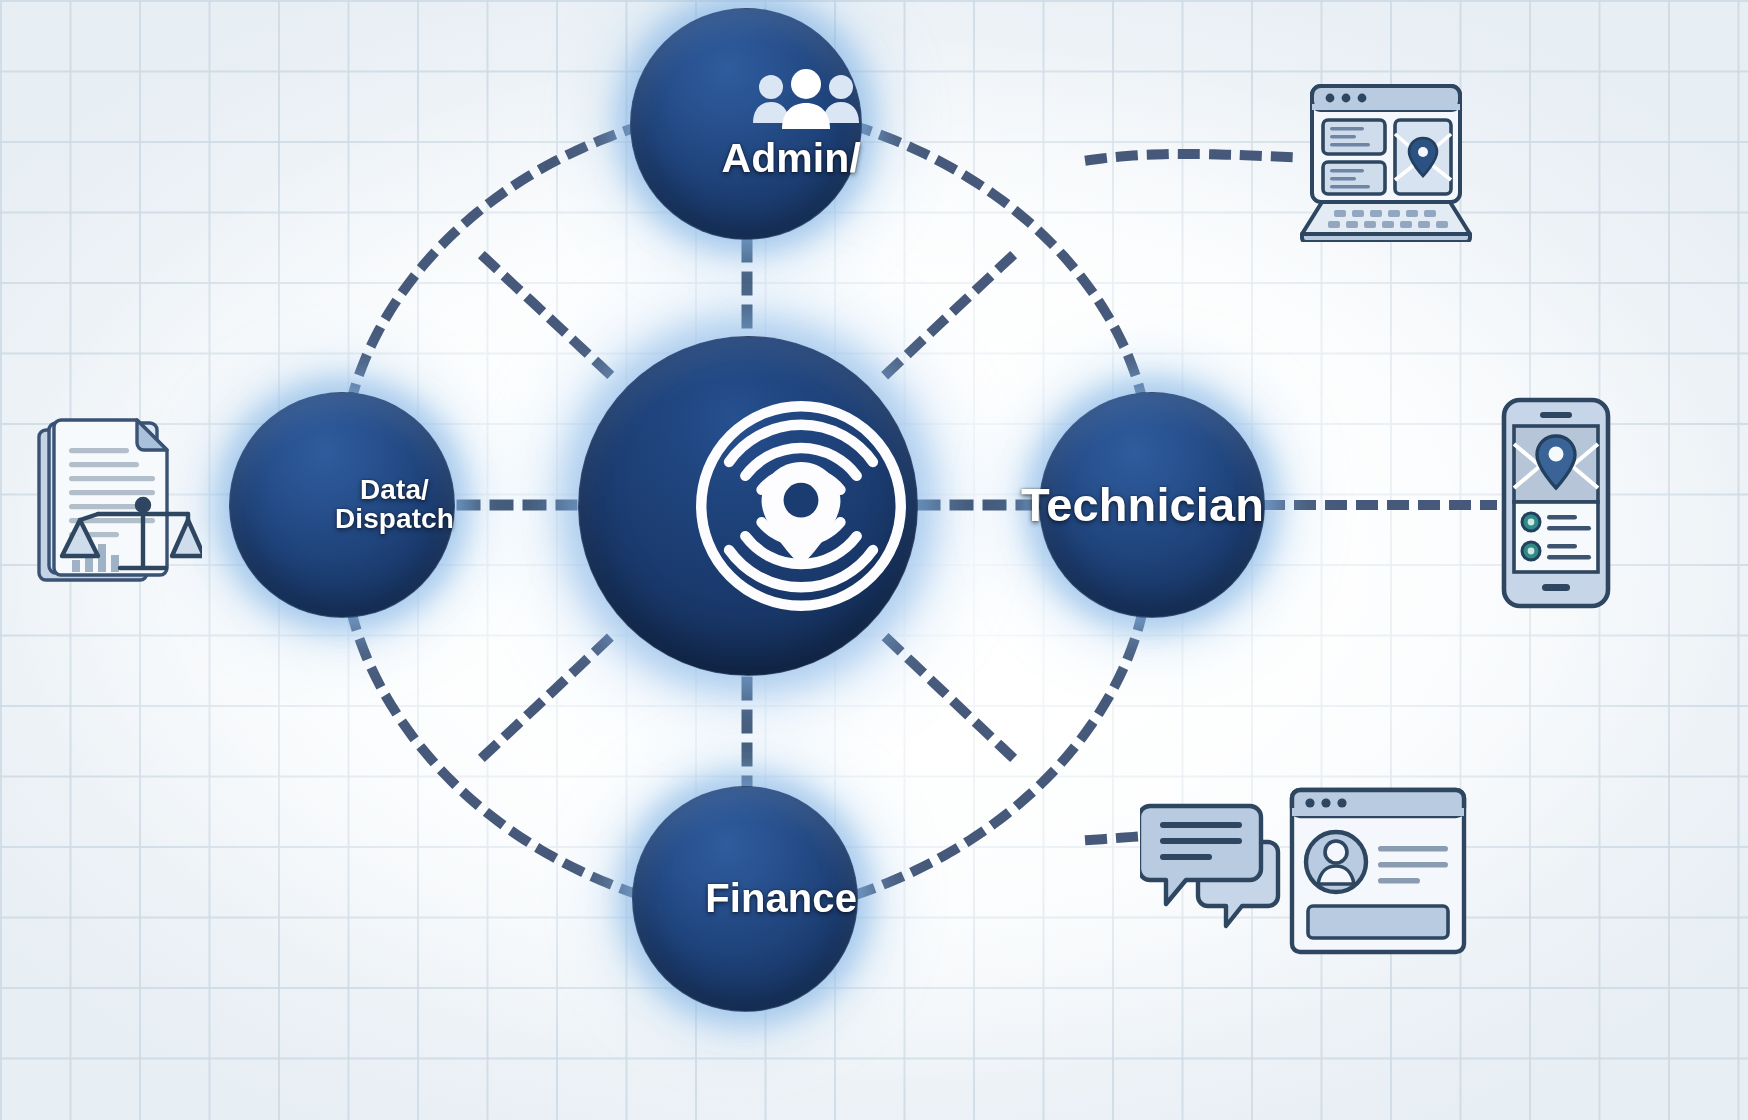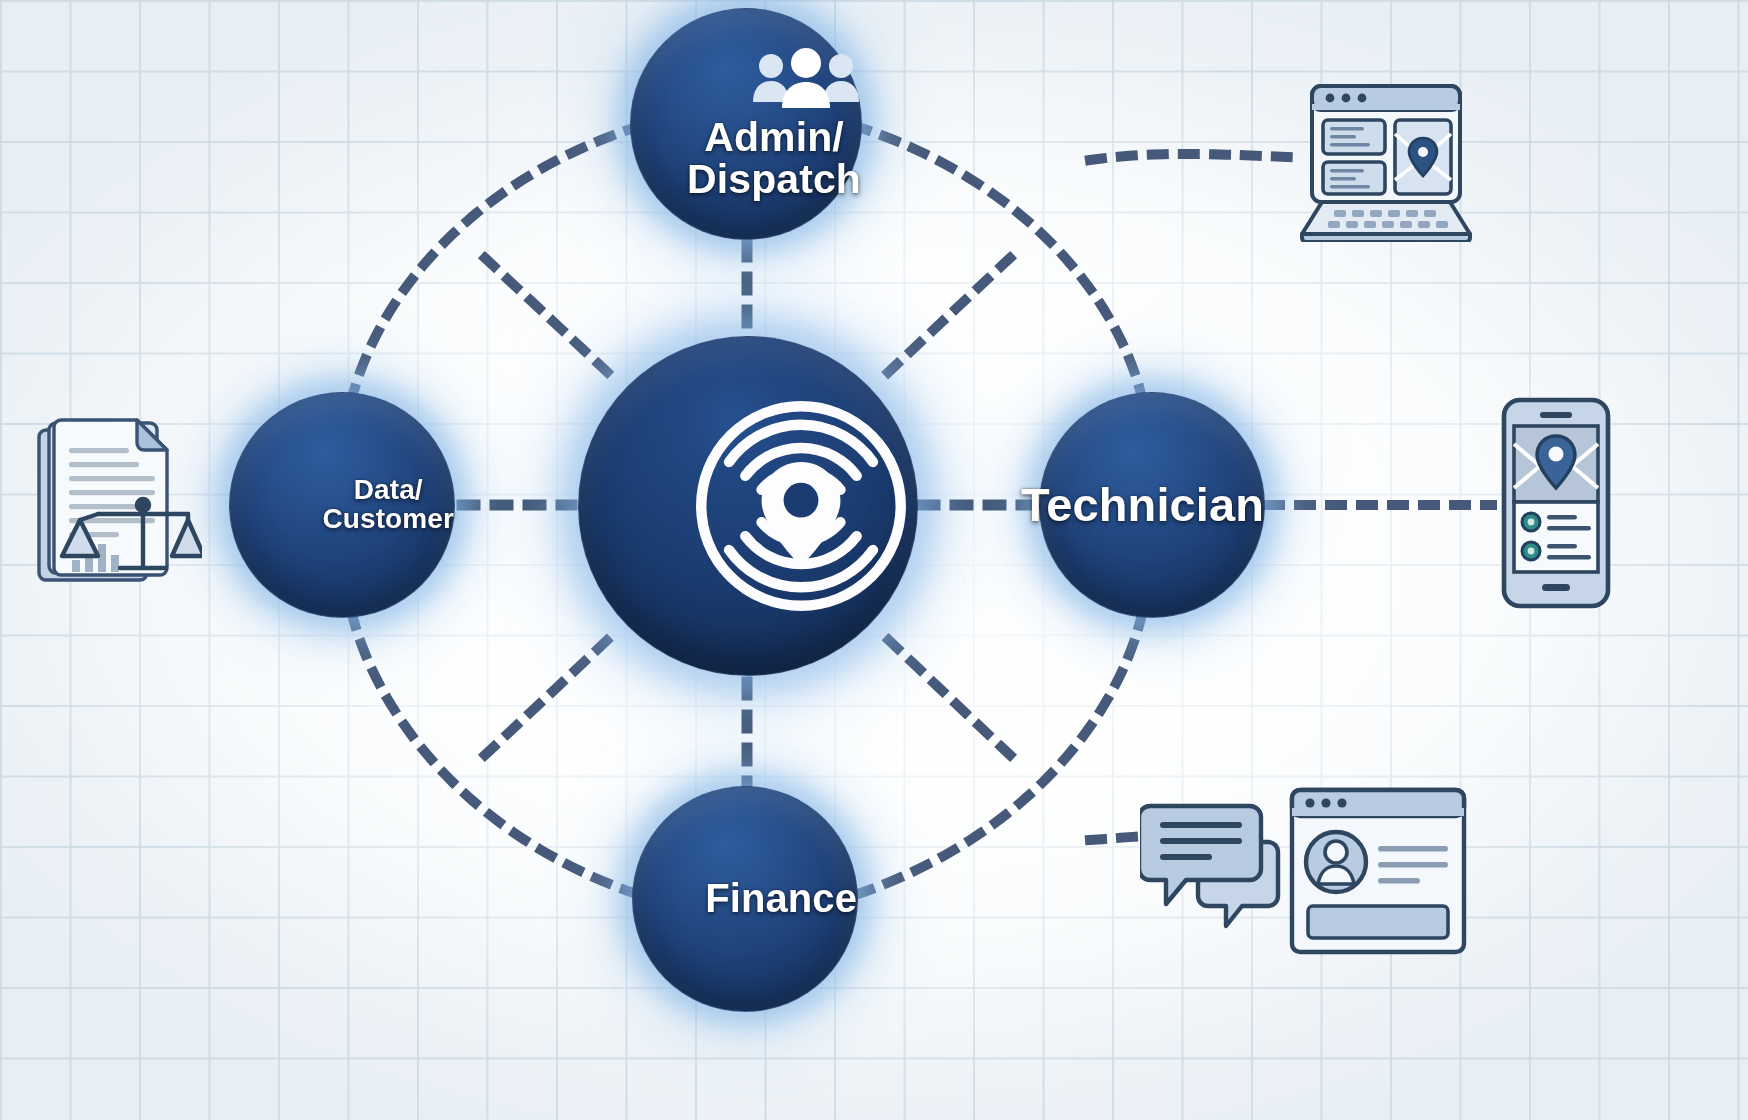--- a/index.html
+++ b/index.html
@@ -129,28 +129,27 @@
       <circle cx="90" cy="18" r="12"></circle>
       <path d="M 72 54 C 72 40 80 33 90 33 C 100 33 108 40 108 54 Z"></path>
     </g>
     <g fill="#ffffff">
       <circle cx="55" cy="15" r="15"></circle>
       <path d="M 31 60 C 31 43 41 34 55 34 C 69 34 79 43 79 60 Z"></path>
     </g>
   </svg>
   <div class="label">
     <span>Admin/</span><br>
-    <span>Dispatch</span>
   </div>
 </div>
 
 <div class="node" id="node-data">
   <div class="label">
     <span>Data/</span><br>
-    <span>Customer</span>
+    <span>Dispatch</span>
   </div>
 </div>
 
 <div class="node" id="node-tech">
   <div class="label">
     <span>Technician</span>
   </div>
 </div>
 
 <div class="node" id="node-customer">

